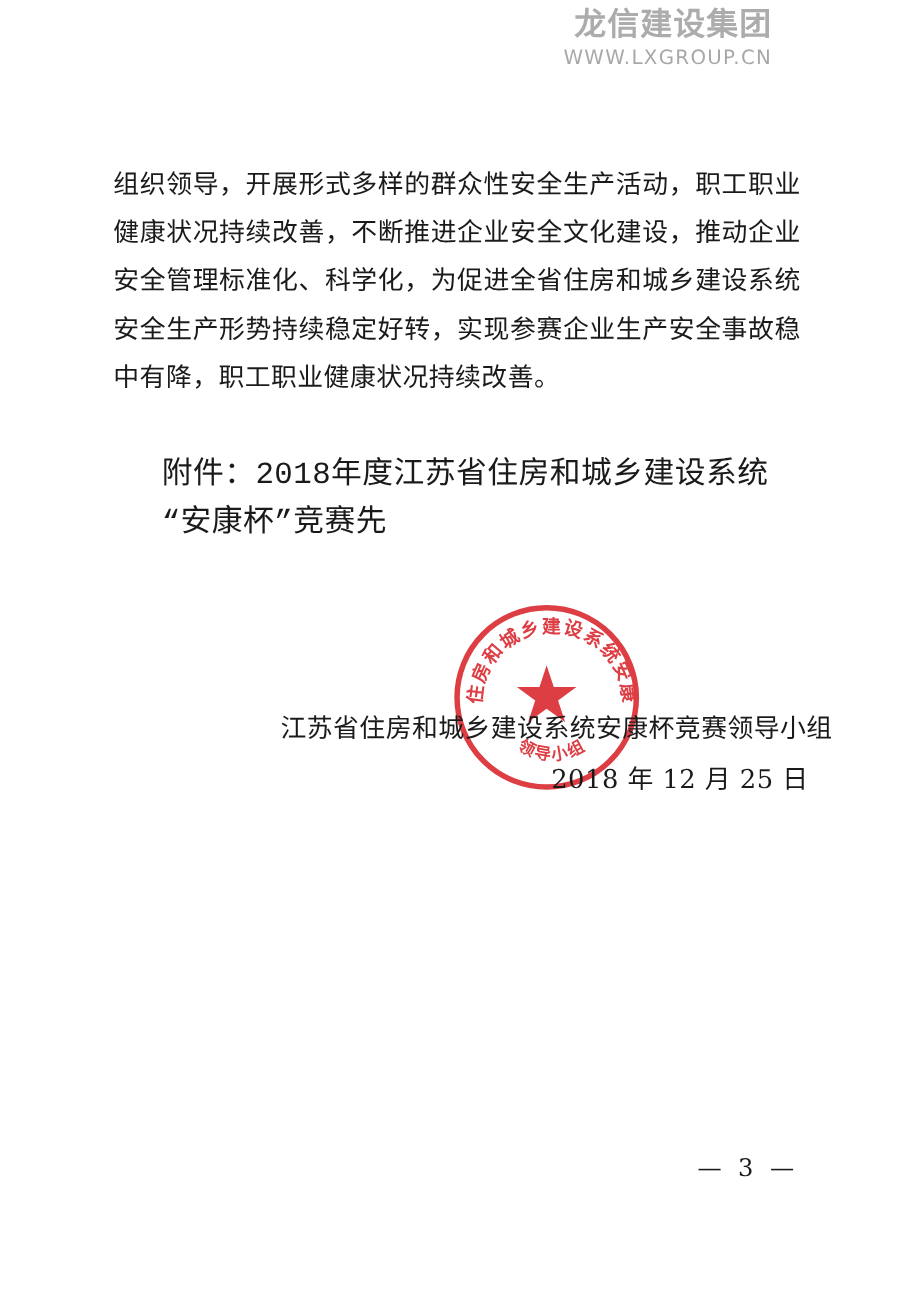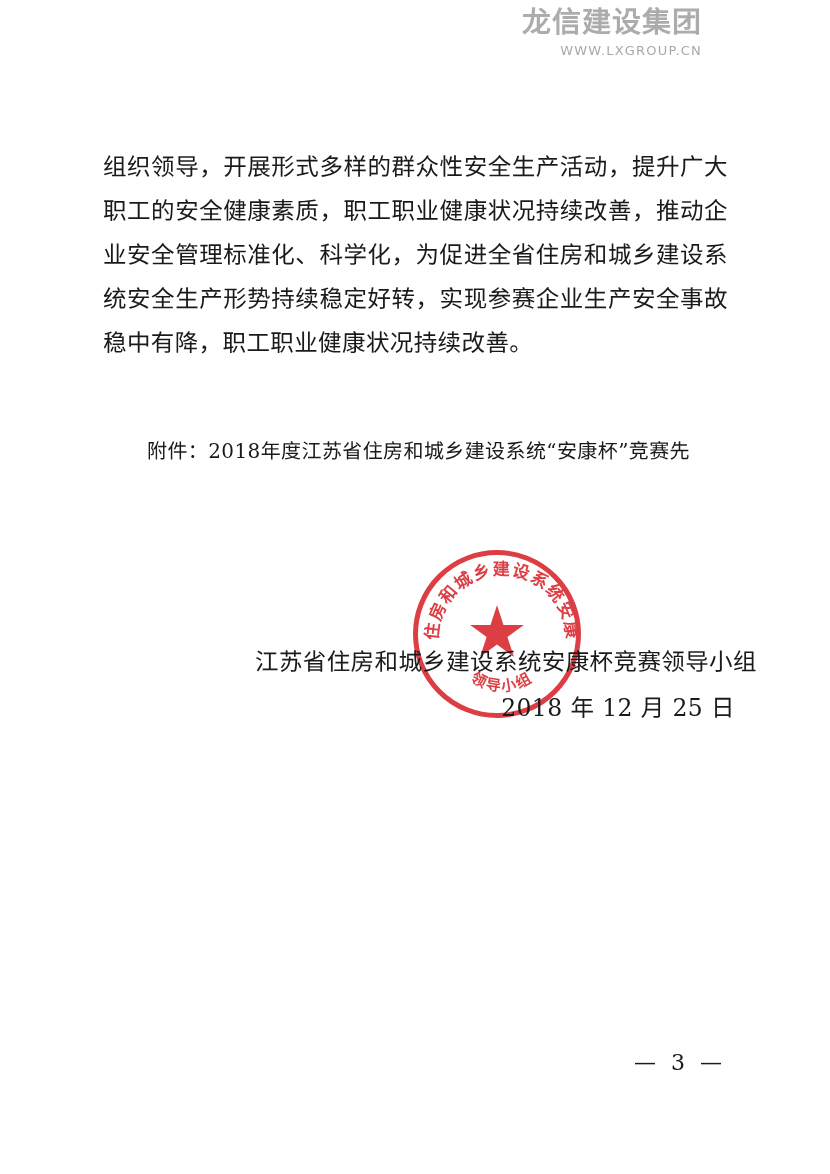--- a/index.html
+++ b/index.html
@@ -29,21 +29,21 @@
     font-family: "DejaVu Sans", "Liberation Sans", sans-serif;
     font-weight: bold;
     font-size: 29px;
     letter-spacing: 1px;
     color: #8d8d8d;
     opacity: 0.72;
   }
   .logo-url {
     margin-top: 7px;
     font-family: "DejaVu Sans", "Liberation Sans", sans-serif;
-    font-size: 13px;
+    font-size: 18px;
     letter-spacing: 1.2px;
     color: #9a9a9a;
     opacity: 0.85;
   }
 
   
   .page {
     position: absolute;
     left: 0;
     top: 0;
@@ -58,26 +58,27 @@
   }
   .para {
     font-size: 23.5px;
     line-height: 44px;
     letter-spacing: 0.4px;
     text-align: justify;
     text-justify: inter-ideograph;
     margin: 0;
   }
   .attachment {
-    margin-top: 64px;
-    font-size: 20px;
+    margin-top: 46px;
+    font-size: 28px;
     line-height: 44px;
     letter-spacing: 0.4px;
     padding-left: 44px;
     text-indent: 0;
+    font-family: Liberation Mono, monospace;
   }
   .attachment .indent-line {
     display: block;
     padding-left: 46px;
   }
 
   
   .signature {
     position: absolute;
     left: 255px;
@@ -152,21 +153,21 @@
 <body>
 
 <div class="page">
 
   <div class="logo-block">
     <div class="logo-cn">龙信建设集团</div>
     <div class="logo-url">WWW.LXGROUP.CN</div>
   </div>
 
   <div class="content">
-    <p class="para">组织领导，开展形式多样的群众性安全生产活动，提升广大职工的安全健康素质，职工职业健康状况持续改善，推动企业安全管理标准化、科学化，为促进全省住房和城乡建设系统安全生产形势持续稳定好转，实现参赛企业生产安全事故稳中有降，职工职业健康状况持续改善。</p>
+    <p class="para">组织领导，开展形式多样的群众性安全生产活动，职工职业健康状况持续改善，不断推进企业安全文化建设，推动企业安全管理标准化、科学化，为促进全省住房和城乡建设系统安全生产形势持续稳定好转，实现参赛企业生产安全事故稳中有降，职工职业健康状况持续改善。</p>
 
     <div class="attachment">
       <span>附件：</span><span>2018年度江苏省住房和城乡建设系统“安康杯”竞赛先</span>
     </div>
   </div>
 
   <div class="seal">
     <div class="seal-inner">
       <svg width="178" height="178" viewBox="0 0 178 178" xmlns="http://www.w3.org/2000/svg" aria-hidden="true">
         <defs>

